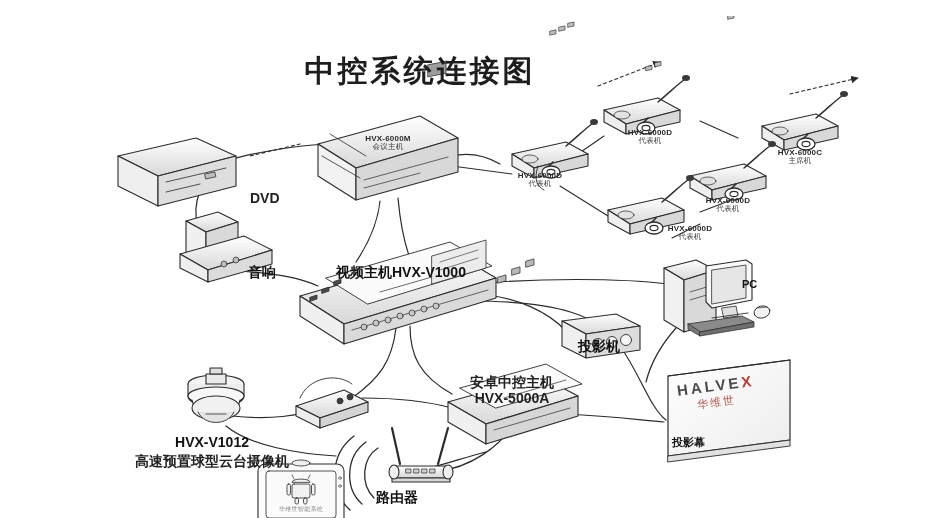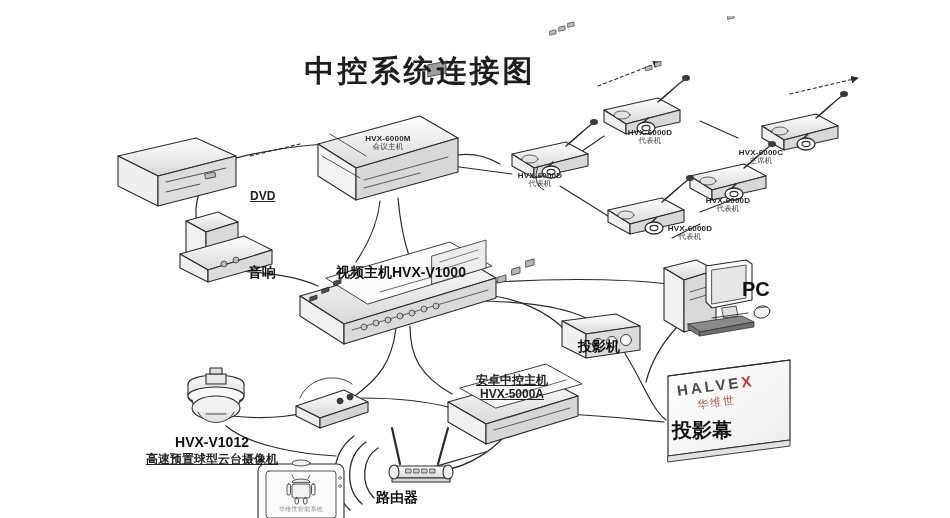--- a/index.html
+++ b/index.html
@@ -8,25 +8,25 @@
     font-family:"Liberation Sans","DejaVu Sans",sans-serif;
     color:#1a1a1a;
   }
   #stage{position:absolute;left:0;top:0;width:950px;height:518px;margin-top:16px;}
   #art{position:absolute;left:0;top:0;width:950px;height:518px;}
   .lbl{position:absolute;white-space:nowrap;line-height:1.15;}
   .title{
     font-size:30px;font-weight:700;letter-spacing:3px;color:#1d1d1d;
     font-family:"DejaVu Sans","Liberation Sans",sans-serif;
   }
-  .big{font-size:20px;font-weight:700;color:#111;}
+  .big{font-size:11px;font-weight:700;color:#111;}
   .med{font-size:14px;font-weight:700;color:#111;}
   .devname{font-size:8px;font-weight:700;color:#2a2a2a;letter-spacing:.2px;}
   .devsub{font-size:7.5px;font-weight:400;color:#3a3a3a;letter-spacing:.2px;}
-  .small{font-size:12px;font-weight:700;color:#222;text-decoration:underline;}
+  .small{font-size:14px;font-weight:700;color:#222;}
   .tiny{font-size:6px;color:#8c8c8c;letter-spacing:.3px;}
   .ctr{text-align:center;transform:translateX(-50%);}
   .screen-brand{
     font-size:15px;font-weight:700;letter-spacing:3px;color:#4a4a4a;
   }
   .screen-brand .xred{color:#c0392b;}
   .screen-cn{font-size:11px;color:#b4524a;letter-spacing:2px;}
 </style>
 </head>
 <body>
@@ -389,21 +389,21 @@
   <div class="lbl ctr" style="left:540px;top:155px;">
     <div class="devname">HVX-6000D</div>
     <div class="devsub">代表机</div>
   </div>
 
   <div class="lbl ctr" style="left:650px;top:112px;">
     <div class="devname">HVX-6000D</div>
     <div class="devsub">代表机</div>
   </div>
 
-  <div class="lbl ctr" style="left:761px;top:132px;">
+  <div class="lbl ctr" style="left:800px;top:132px;">
     <div class="devname">HVX-6000C</div>
     <div class="devsub">主席机</div>
   </div>
 
   <div class="lbl ctr" style="left:728px;top:180px;">
     <div class="devname">HVX-6000D</div>
     <div class="devsub">代表机</div>
   </div>
 
   <div class="lbl ctr" style="left:690px;top:208px;">
@@ -426,21 +426,21 @@
     <div class="small">HVX-5000A</div>
   </div>
 
   <div class="lbl ctr" style="left:212px;top:418px;">
     <div class="med">HVX-V1012</div>
     <div class="small" style="margin-top:3px;">高速预置球型云台摄像机</div>
   </div>
 
   <div class="lbl med" style="left:376px;top:473px;">路由器</div>
 
-  <div class="lbl big" style="left:672px;top:404px;font-family:Liberation Mono, monospace;">投影幕</div>
+  <div class="lbl big" style="left:672px;top:420px;">投影幕</div>
 
   <div class="lbl" style="left:676px;top:366px;transform:rotate(-7.5deg);transform-origin:left top;">
     <div class="screen-brand"><span>HALVE</span><span class="xred">X</span></div>
     <div class="screen-cn" style="margin-top:2px;margin-left:18px;">华维世</div>
   </div>
 
   <div class="lbl tiny ctr" style="left:301px;top:490px;">华维世智能系统</div>
 
 </div>
 

